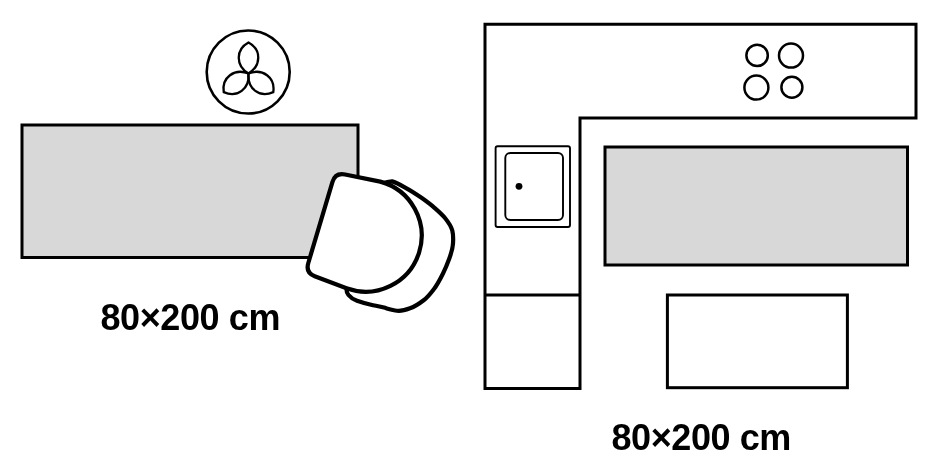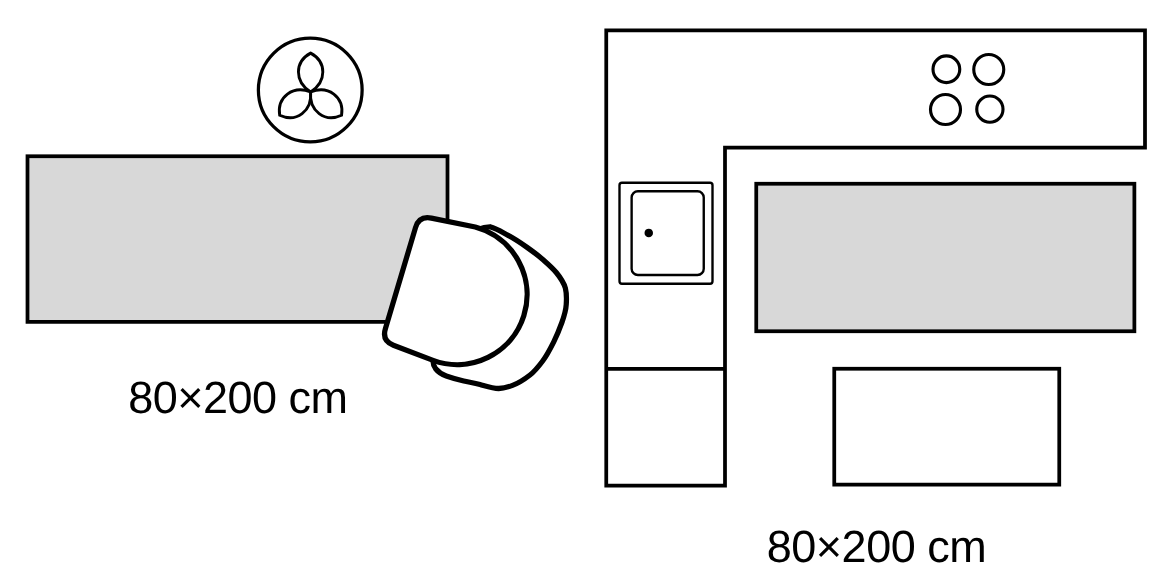--- a/index.html
+++ b/index.html
@@ -1,16 +1,16 @@
 <!DOCTYPE html>
 <html><head>
 <meta charset="utf-8">
 <style>
   html,body{margin:0;padding:0;background:#ffffff;}
-  #canvas{position:relative;width:940px;height:460px;background:#ffffff;overflow:hidden;}
+  #canvas{position:relative;width:940px;height:460px;background:#ffffff;overflow:hidden;font-weight:bold;}
   svg{display:block;}
 </style>
 </head>
 <body>
 <div id="canvas">
 <svg width="940" height="460" viewBox="0 0 940 460">
 
   <rect x="22" y="125" width="336" height="132.5" fill="#d8d8d8" stroke="#000" stroke-width="3"></rect>
 
   <g stroke="#000" fill="none">

